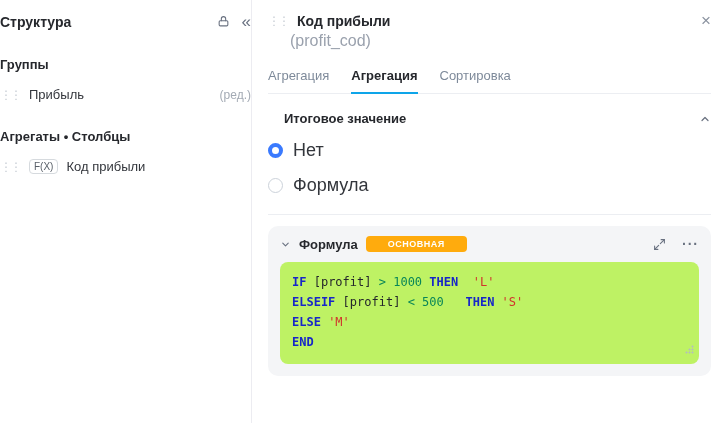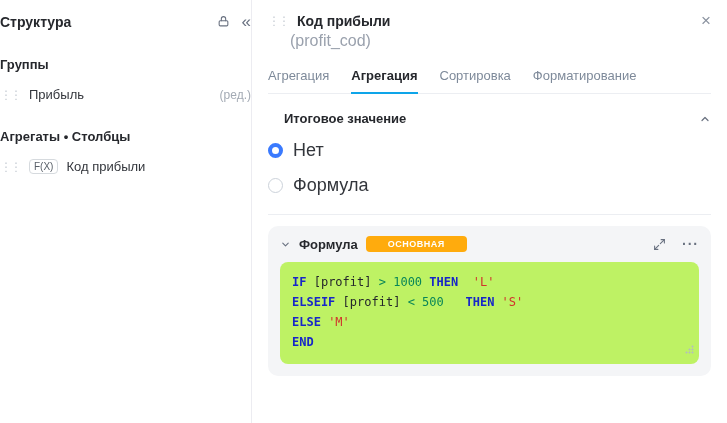--- a/index.html
+++ b/index.html
@@ -102,21 +102,20 @@
       <span class="drag">⋮⋮</span>
       <span class="p-title" style="margin-left:0;">Код прибыли</span>
       <span class="close">×</span>
     </div>
     <div class="p-sub">(profit_cod)</div>
 
     <div class="tabs">
       <div class="tab">Агрегация</div>
       <div class="tab active">Агрегация</div>
       <div class="tab">Сортировка</div>
-      <div class="tab">Форматирование</div>
     </div>
 
     <div class="sec-head">
       <span class="sec-title">Итоговое значение</span>
       <span class="chev">
         <svg width="12" height="12" viewBox="0 0 24 24" fill="none" stroke="#697180" stroke-width="2.4" stroke-linecap="round" stroke-linejoin="round">
             <polyline points="6 15 12 9 18 15"></polyline>
           </svg>
       </span>
     </div>

